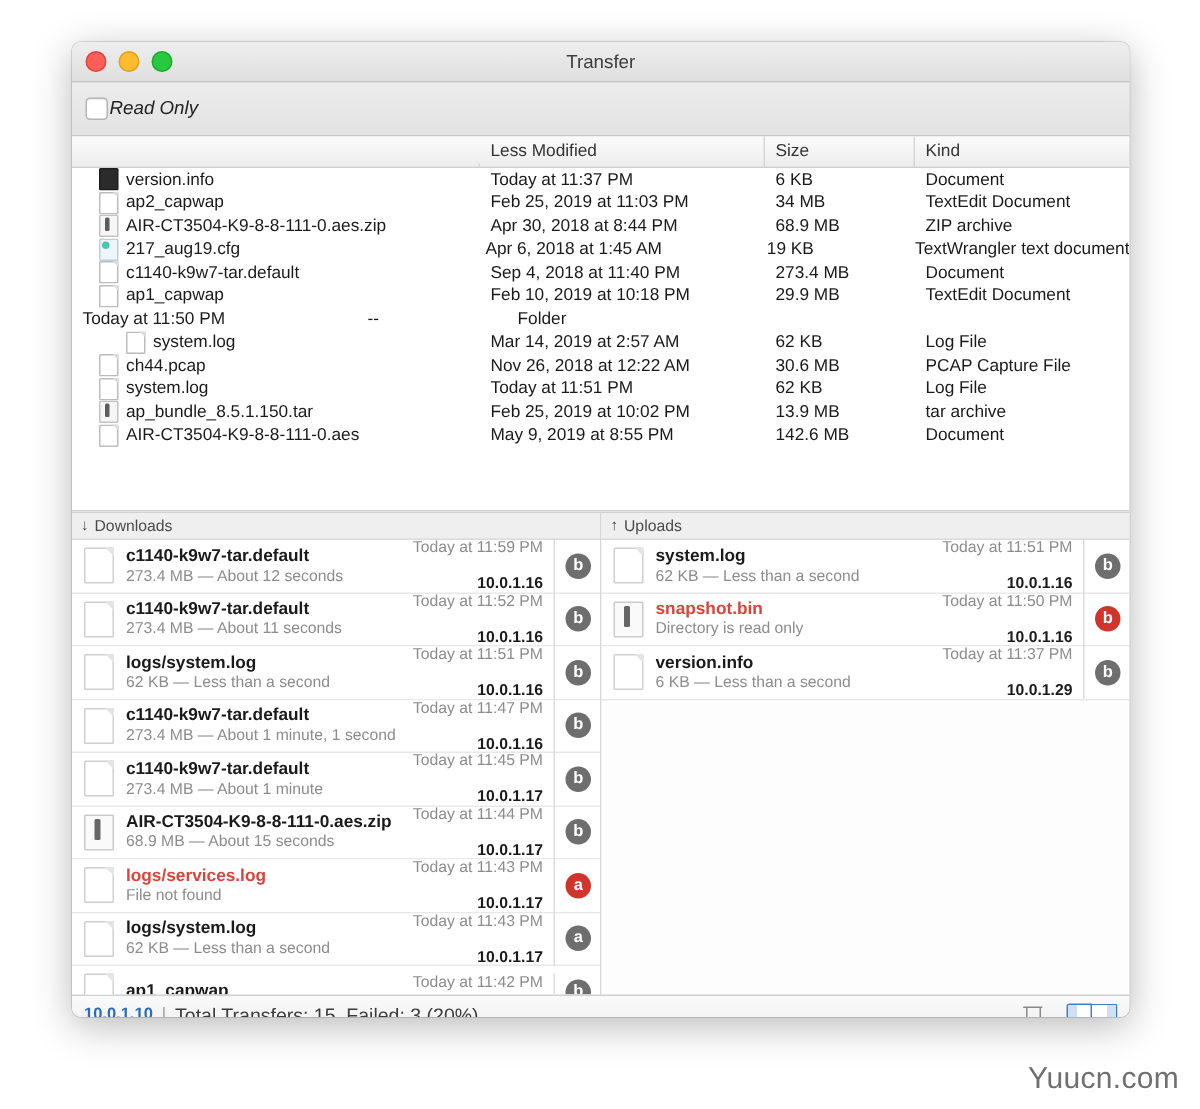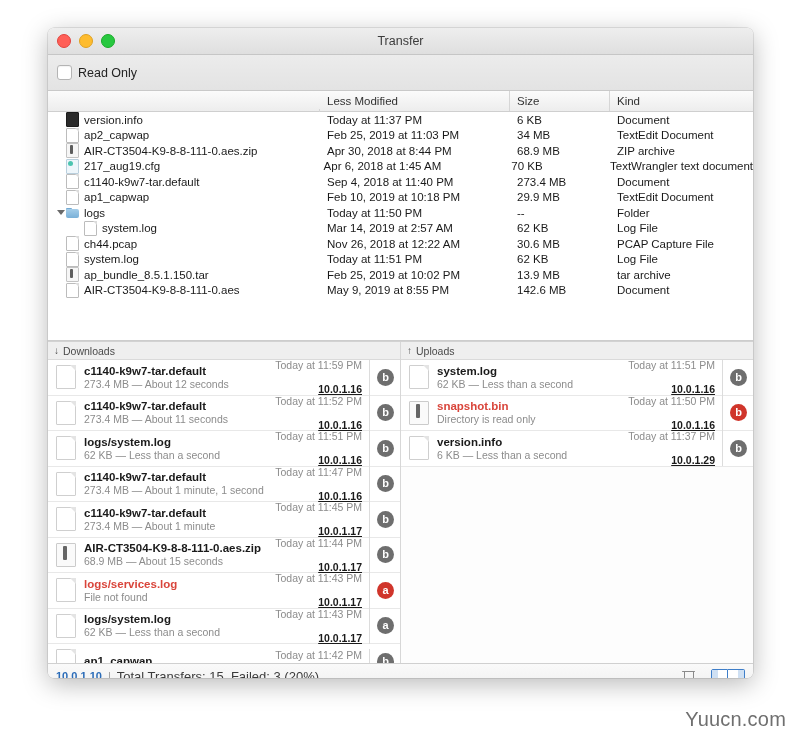--- a/index.html
+++ b/index.html
@@ -127,24 +127,25 @@
   .stepper-arrow {
     width: 0; height: 0;
     border-left: 3.5px solid transparent;
     border-right: 3.5px solid transparent;
   }
   .stepper-arrow.up { border-bottom: 4px solid #ffffff; }
   .stepper-arrow.down { border-top: 4px solid #ffffff; }
 
   #readonly-wrap {
     display: flex;
-    align-items: flex-end;
-    gap: 6px;
+    align-items: flex-start;
+    gap: 1px;
     flex: 0 0 auto;
     padding-right: 2px;
+    font-style: italic;
   }
   .checkbox {
     width: 13px; height: 13px;
     background: #ffffff;
     border: 1px solid #b4b4b4;
     border-radius: 3px;
     box-shadow: inset 0 1px 1px rgba(0,0,0,0.05);
   }
   #readonly-label {
     font-size: 12.5px;
@@ -423,21 +424,20 @@
   .trow-time {
     font-size: 10.5px;
     color: #8c8c8c;
     white-space: nowrap;
   }
   .trow-host {
     font-size: 10.5px;
     font-weight: bold;
     color: #1a1a1a;
     white-space: nowrap;
-    text-decoration: underline;
   }
   .badge {
     width: 17px; height: 17px;
     flex: 0 0 auto;
     border-radius: 50%;
     background: #6e6e6e;
     color: #ffffff;
     font-size: 11px;
     font-weight: bold;
     display: flex;
@@ -575,21 +575,21 @@
         <div class="fr-size">68.9 MB</div>
         <div class="fr-kind">ZIP archive</div>
       </div>
       <div class="file-row">
         <div class="fr-name">
           <span class="disclosure"></span>
           <span class="ficon cfg"></span>
           <span>217_aug19.cfg</span>
         </div>
         <div class="fr-date">Apr 6, 2018 at 1:45 AM</div>
-        <div class="fr-size">70 KB</div>
+        <div class="fr-size">19 KB</div>
         <div class="fr-kind">TextWrangler text document</div>
       </div>
       <div class="file-row">
         <div class="fr-name">
           <span class="disclosure"></span>
           <span class="ficon doc"></span>
           <span>c1140-k9w7-tar.default</span>
         </div>
         <div class="fr-date">Sep 4, 2018 at 11:40 PM</div>
         <div class="fr-size">273.4 MB</div>
@@ -599,25 +599,20 @@
         <div class="fr-name">
           <span class="disclosure"></span>
           <span class="ficon doc"></span>
           <span>ap1_capwap</span>
         </div>
         <div class="fr-date">Feb 10, 2019 at 10:18 PM</div>
         <div class="fr-size">29.9 MB</div>
         <div class="fr-kind">TextEdit Document</div>
       </div>
       <div class="file-row">
-        <div class="fr-name">
-          <span class="disclosure open"></span>
-          <span class="ficon folder"></span>
-          <span>logs</span>
-        </div>
         <div class="fr-date">Today at 11:50 PM</div>
         <div class="fr-size">--</div>
         <div class="fr-kind">Folder</div>
       </div>
       <div class="file-row">
         <div class="fr-name">
           <span class="disclosure"></span>
           <span class="indent"></span>
           <span class="ficon doc"></span>
           <span>system.log</span>

